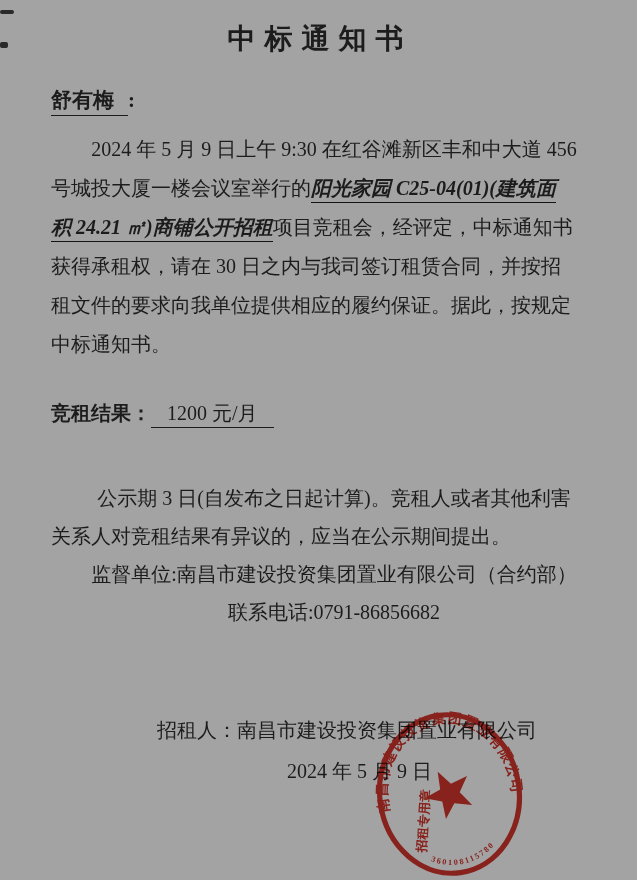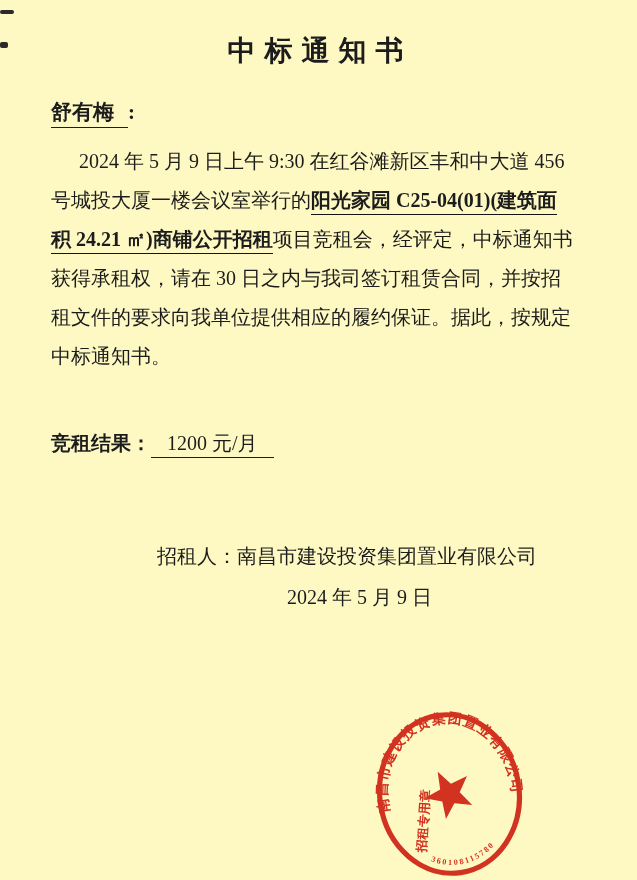--- a/index.html
+++ b/index.html
@@ -1,44 +1,44 @@
 <!DOCTYPE html>
 <html><head>
 <meta charset="utf-8">
 <style>
   html,body{margin:0;padding:0;background:#e8e8e8;}
   .page{
     position:relative;
     width:637px;height:880px;
-    background:#fef9c3;
+    background:#a3a3a3;
     overflow:hidden;
     font-family:"Liberation Serif","DejaVu Serif",serif;
     color:#1c1c1c;
     box-sizing:border-box;
-    padding:16px 48px 0 51px;
+    padding:4px 48px 0 51px;
   }
   .line{white-space:nowrap;line-height:inherit;}
   .b{font-weight:bold;}
   .u{border-bottom:1.6px solid #1c1c1c;padding-bottom:3px;}
-  .bu{font-weight:bold;border-bottom:1.8px solid #141414;padding-bottom:3px;}
-  .indent{text-indent:28px;}
+  .bu{font-weight:bold;border-bottom:1.8px solid #141414;padding-bottom:3px;font-style:italic;}
+  .indent{text-indent:28px;text-align:center;}
 
   #doc-title{
     margin:0;padding-top:16px;height:38px;
     text-align:center;font-size:28px;font-weight:bold;
     letter-spacing:9px;
   }
   #recipient{
     margin-top:28px;font-size:21px;
   }
   #para1{
     margin-top:16px;font-size:20px;line-height:39px;
   }
   #result-line{
-    margin-top:54px;font-size:20px;
+    margin-top:36px;font-size:20px;
   }
   #result-line .val{padding:0 16px 3px 16px;}
   #notice{
     margin-top:52px;font-size:20px;line-height:38px;
   }
   #sig-lessor{
     margin-top:86px;margin-left:106px;font-size:20px;
   }
   #sig-date{
     margin-top:14px;margin-left:236px;font-size:20px;
@@ -72,20 +72,26 @@
     <div class="line"><span class="bu">积 24.21 ㎡)商铺公开招租</span><span>项目竞租会，经评定，中标通知书</span></div>
     <div class="line">获得承租权，请在 30 日之内与我司签订租赁合同，并按招</div>
     <div class="line">租文件的要求向我单位提供相应的履约保证。据此，按规定</div>
     <div class="line">中标通知书。</div>
   </div>
 
   <div id="result-line" class="line">
     <span class="b">竞租结果：</span><span class="u val">1200 元/月</span>
   </div>
 
+  <div id="notice">
+    <div class="line indent">公示期 3 日(自发布之日起计算)。竞租人或者其他利害</div>
+    <div class="line">关系人对竞租结果有异议的，应当在公示期间提出。</div>
+    <div class="line indent">监督单位:南昌市建设投资集团置业有限公司（合约部）</div>
+    <div class="line indent">联系电话:0791-86856682</div>
+  </div>
 
   <div id="sig-lessor" class="line">招租人：南昌市建设投资集团置业有限公司</div>
   <div id="sig-date" class="line">2024 年 5 月 9 日</div>
 
   <svg id="stamp" viewBox="0 0 220 240" aria-hidden="true">
     <g transform="rotate(-8 110 120)" fill="#cf2218">
       <ellipse cx="110" cy="120" rx="94" ry="107" fill="none" stroke="#cf2218" stroke-width="7"></ellipse>
       <path id="stp-top" d="M 37.3 168 A 84 96 0 1 1 182.7 168" fill="none"></path>
       <path id="stp-bot" d="M 61.8 198.6 A 84 96 0 0 0 158.2 198.6" fill="none"></path>
       <text font-size="19" font-weight="bold" letter-spacing="1.5">

